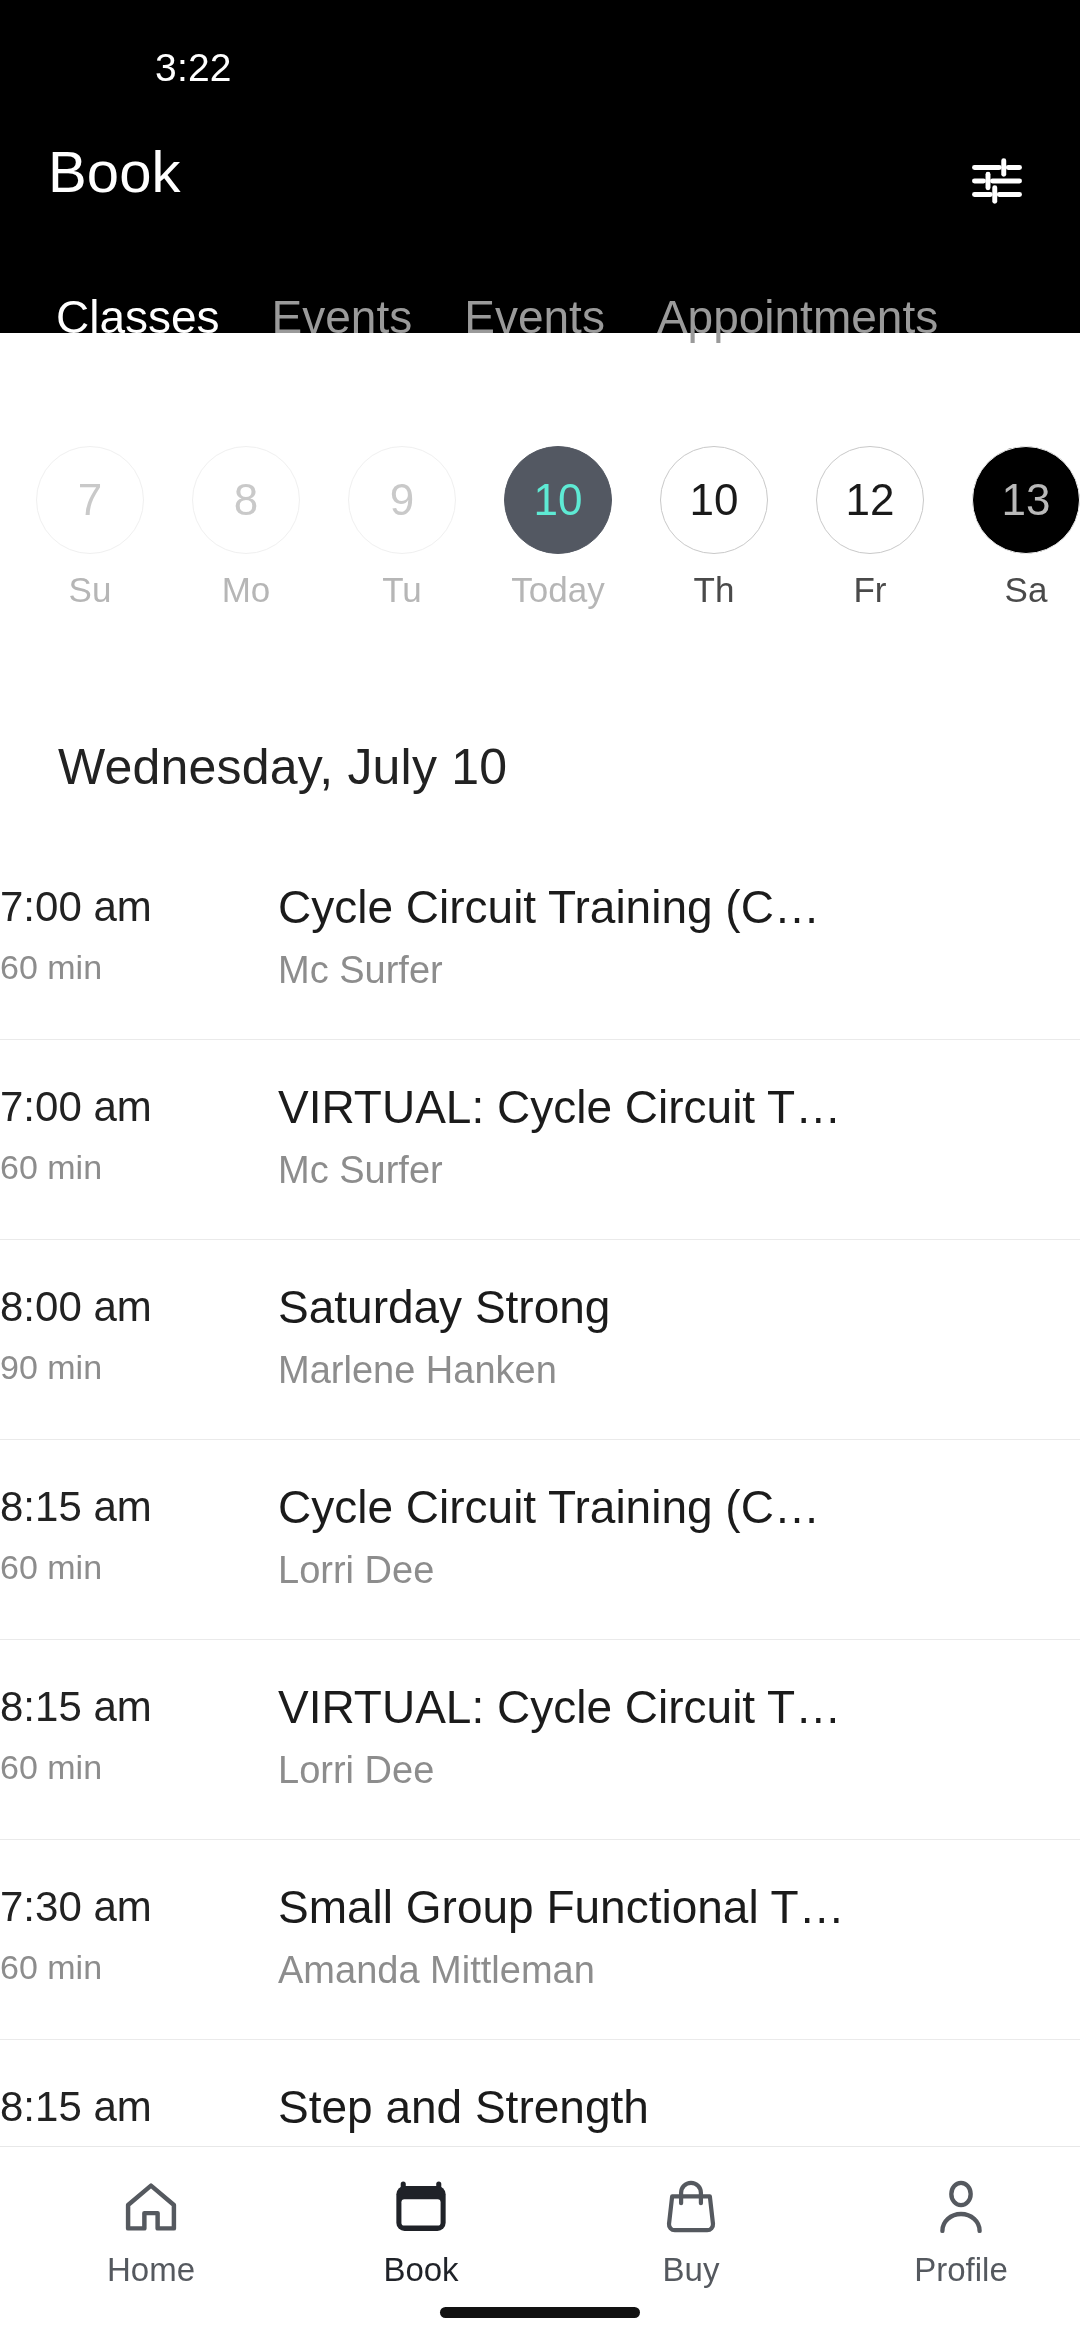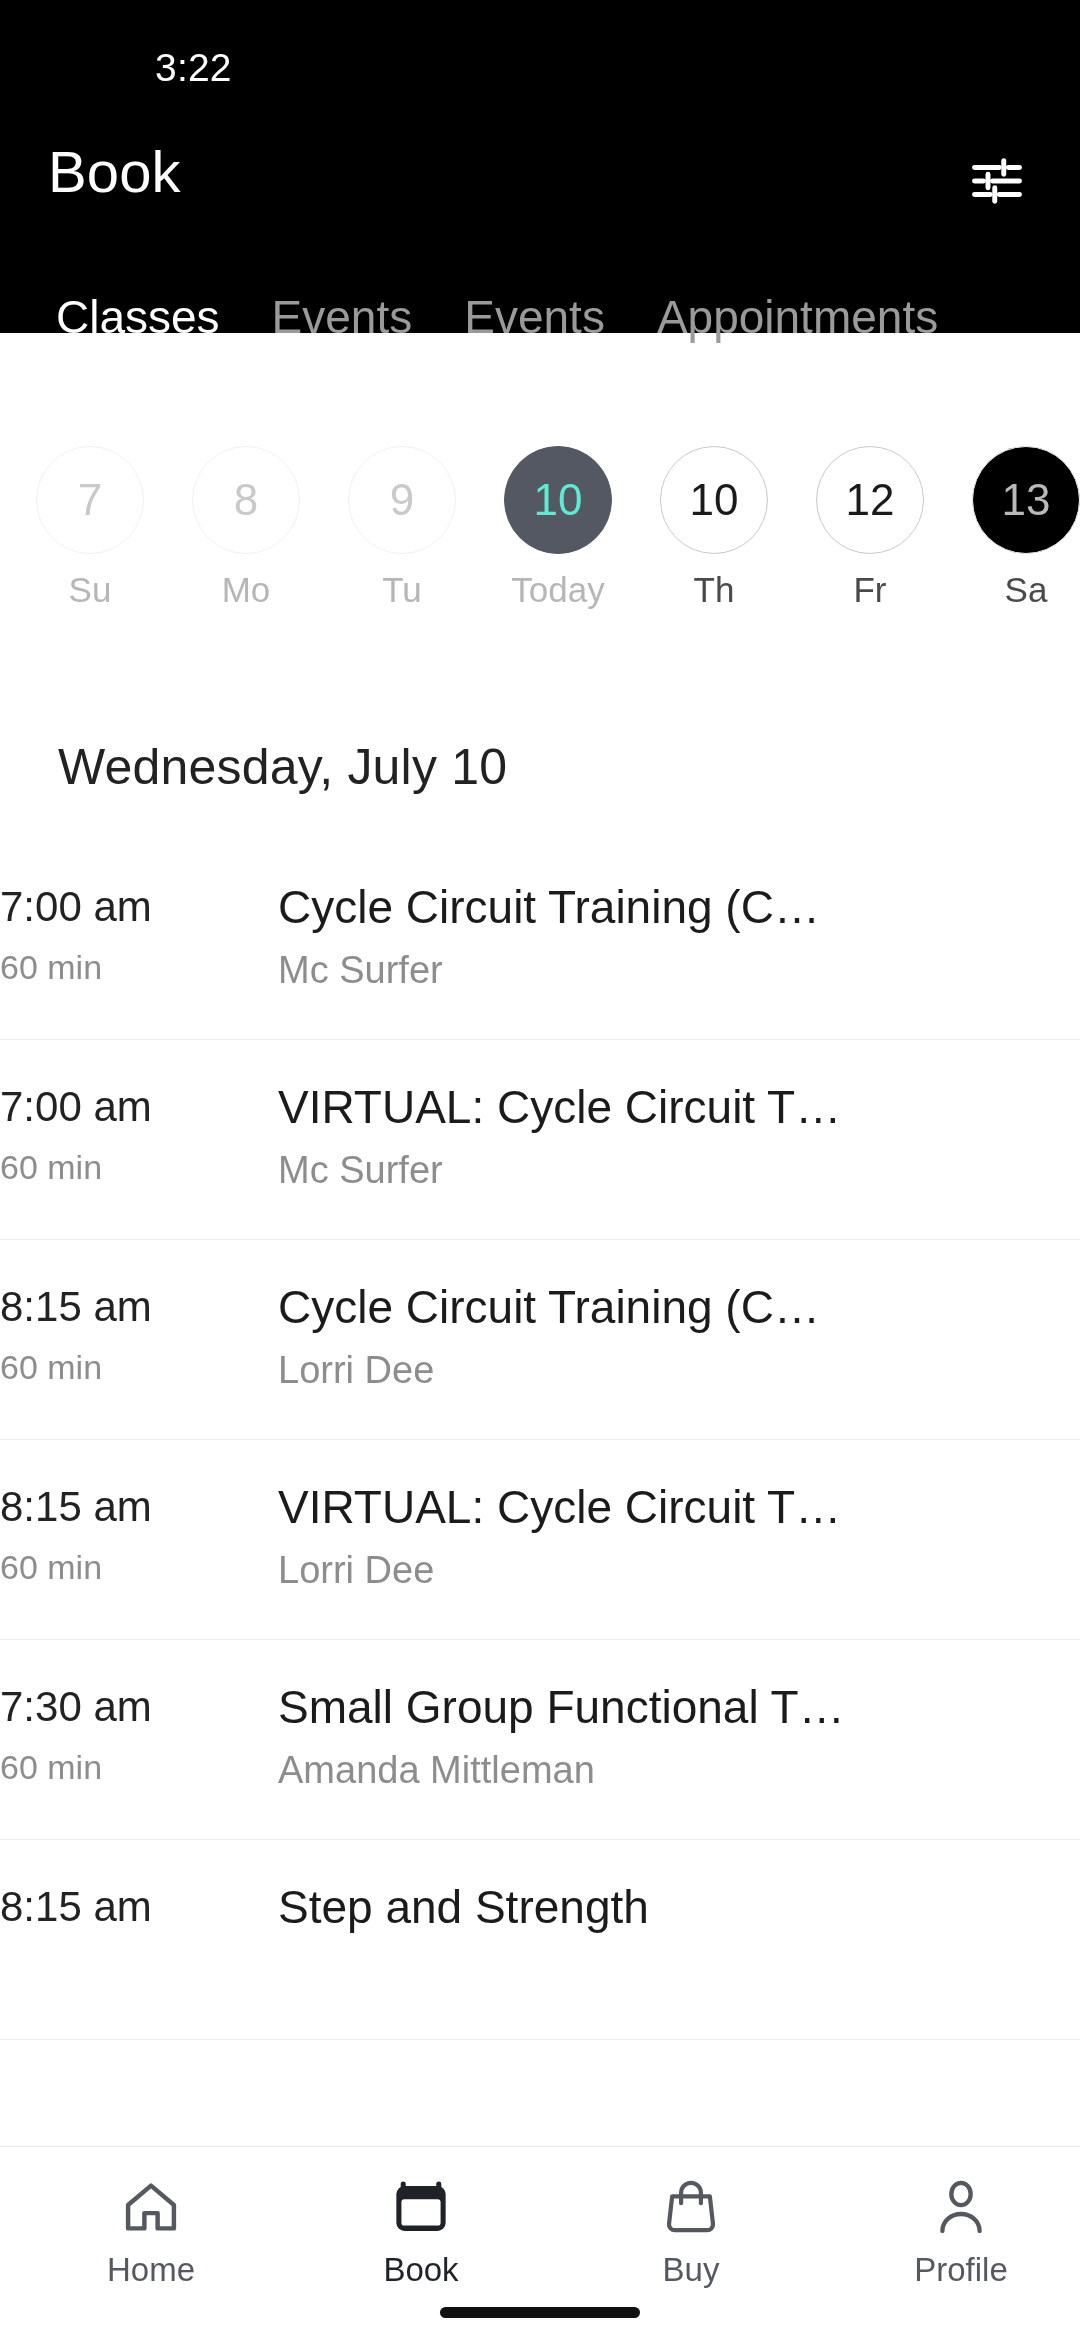--- a/index.html
+++ b/index.html
@@ -236,20 +236,30 @@
       <div class="row-time">
         <div class="time-main">7:00 am</div>
         <div class="time-dur">60 min</div>
       </div>
       <div class="row-body">
         <div class="class-title">VIRTUAL: Cycle Circuit T…</div>
         <div class="class-instructor">Mc Surfer</div>
       </div>
     </div>
 
+    <div class="class-row">
+      <div class="row-time">
+        <div class="time-main">8:00 am</div>
+        <div class="time-dur">90 min</div>
+      </div>
+      <div class="row-body">
+        <div class="class-title">Saturday Strong</div>
+        <div class="class-instructor">Marlene Hanken</div>
+      </div>
+    </div>
 
     <div class="class-row">
       <div class="row-time">
         <div class="time-main">8:15 am</div>
         <div class="time-dur">60 min</div>
       </div>
       <div class="row-body">
         <div class="class-title">Cycle Circuit Training (C…</div>
         <div class="class-instructor">Lorri Dee</div>
       </div>

